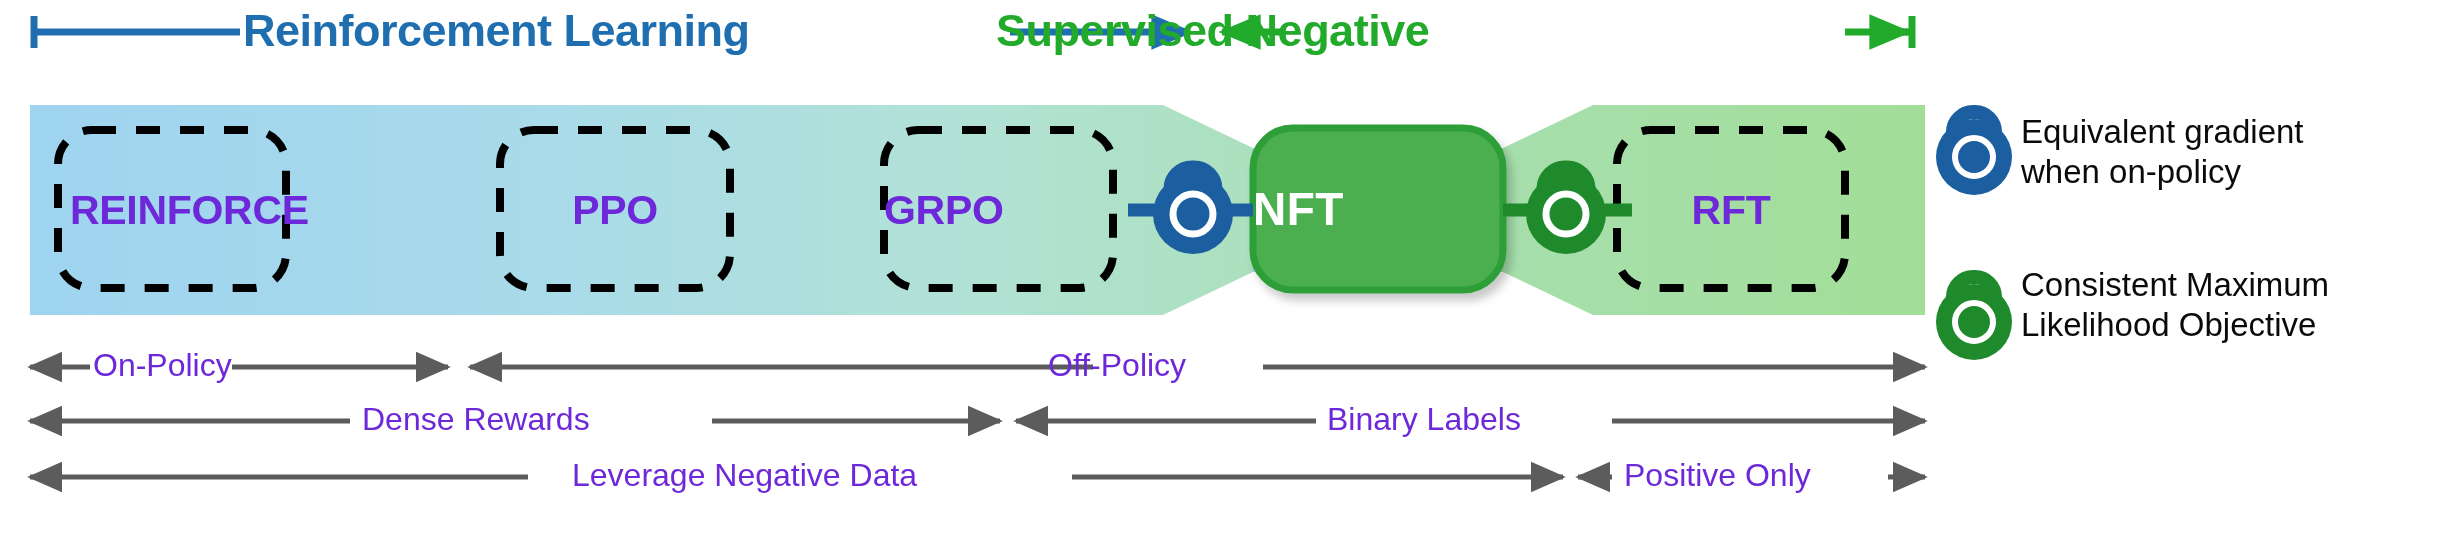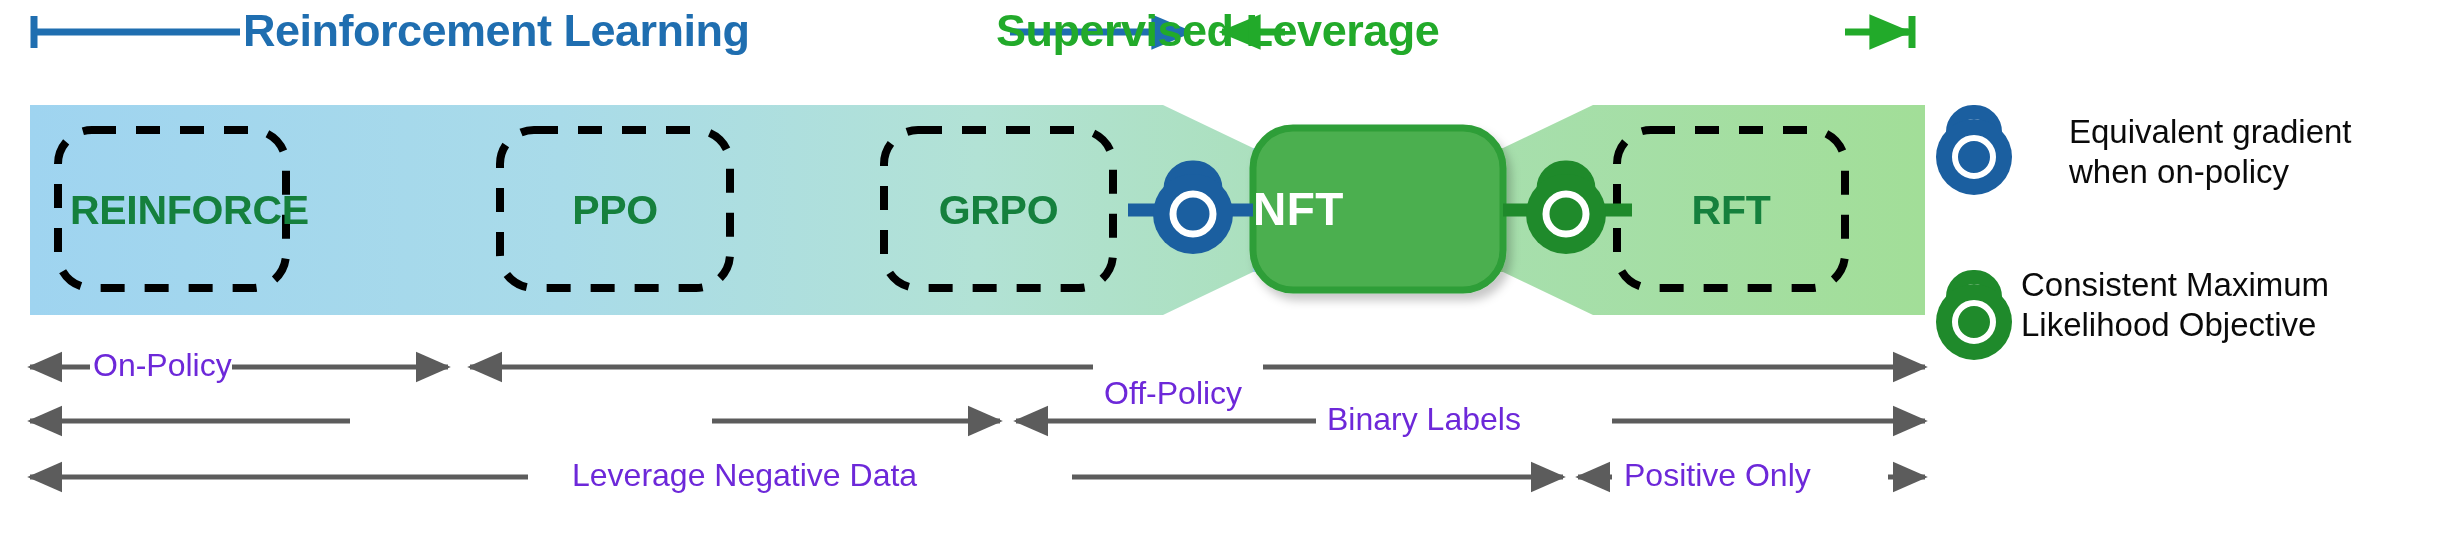--- a/index.html
+++ b/index.html
@@ -6,21 +6,21 @@
   body{width:2443px;height:539px;overflow:hidden;
        font-family:"Liberation Sans","DejaVu Sans",sans-serif;}
   #stage{position:relative;width:2443px;height:539px;background:#fff;padding-left:8px;}
   #svgroot{position:absolute;left:0;top:0;width:2443px;height:539px;}
 
   .hdr{position:absolute;font-weight:bold;font-size:45px;letter-spacing:-0.5px;
        white-space:nowrap;line-height:1;}
   #hdr-rl{left:243px;top:8px;color:#1f6eb0;}
   #hdr-sl{left:996px;top:8px;color:#22aa2a;}
 
-  .algo-label{position:absolute;white-space:nowrap;color:#15803d;
+  .algo-label{position:absolute;white-space:nowrap;color:#6d28d9;
               font-size:41px;font-weight:700;letter-spacing:-0.3px;line-height:1;}
   .nft-label{position:absolute;white-space:nowrap;color:#ffffff;
              font-size:46px;font-weight:800;letter-spacing:0.5px;line-height:1;}
 
   .annot{position:absolute;white-space:nowrap;color:#6d28d9;
          font-size:32px;font-weight:400;line-height:1;}
 
   .legend-text{position:absolute;white-space:nowrap;color:#0a0a0a;
                font-size:33px;font-weight:400;line-height:1.22;}
   .legend-text span{display:block;}
@@ -141,37 +141,38 @@
       <circle cx="1974" cy="157" r="19" fill="none" stroke="#ffffff" stroke-width="6"></circle>
     </g>
     <g>
       <rect x="1953" y="277" width="42" height="46" rx="20" ry="20" fill="none" stroke="#1f8a2b" stroke-width="14"></rect>
       <circle cx="1974" cy="322" r="38" fill="#1f8a2b"></circle>
       <circle cx="1974" cy="322" r="19" fill="none" stroke="#ffffff" stroke-width="6"></circle>
     </g>
   </svg>
 
   <div class="hdr" id="hdr-rl">Reinforcement Learning</div>
-  <div class="hdr" id="hdr-sl">Supervised Leverage</div>
+  <div class="hdr" id="hdr-sl">Supervised Negative</div>
 
   <div class="algo-label" style="left:70px;top:190px;width:204px;text-align:center;">REINFORCE</div>
   <div class="algo-label" style="left:500px;top:190px;width:230px;text-align:center;">PPO</div>
-  <div class="algo-label" style="left:884px;top:190px;width:229px;text-align:center;">GRPO</div>
+  <div class="algo-label" style="left:884px;top:190px;width:229px;">GRPO</div>
   <div class="nft-label" style="left:1253px;top:186px;width:250px;text-align:left;">NFT</div>
   <div class="algo-label" style="left:1617px;top:190px;width:228px;text-align:center;">RFT</div>
 
   <div class="annot" style="left:93px;top:349px;">On-Policy</div>
-  <div class="annot" style="left:1104px;top:349px;margin-top:28px;">Off-Policy</div>
+  <div class="annot" style="left:1048px;top:349px;">Off-Policy</div>
 
+  <div class="annot" style="left:362px;top:403px;">Dense Rewards</div>
   <div class="annot" style="left:1327px;top:403px;">Binary Labels</div>
 
   <div class="annot" style="left:540px;top:459px;margin-left:32px;">Leverage Negative Data</div>
   <div class="annot" style="left:1624px;top:459px;">Positive Only</div>
 
-  <div class="legend-text" style="left:2021px;top:112px;margin-left:48px;">
+  <div class="legend-text" style="left:2021px;top:112px;">
     <span>Equivalent gradient</span>
     <span>when on-policy</span>
   </div>
   <div class="legend-text" style="left:2021px;top:265px;">
     <span>Consistent Maximum</span>
     <span>Likelihood Objective</span>
   </div>
 
 </div>
 

